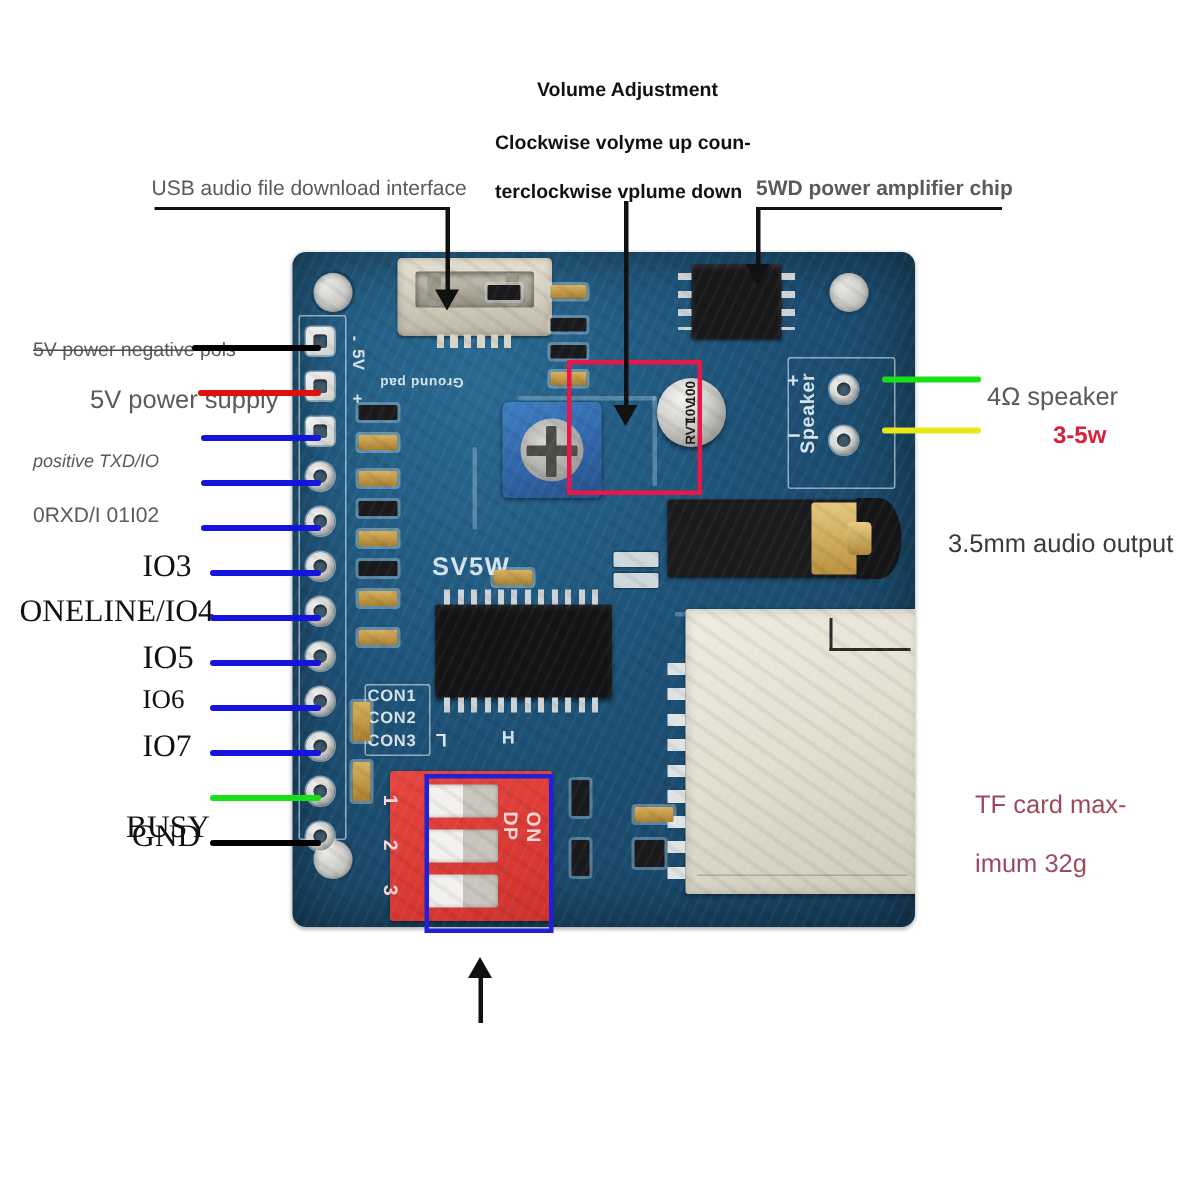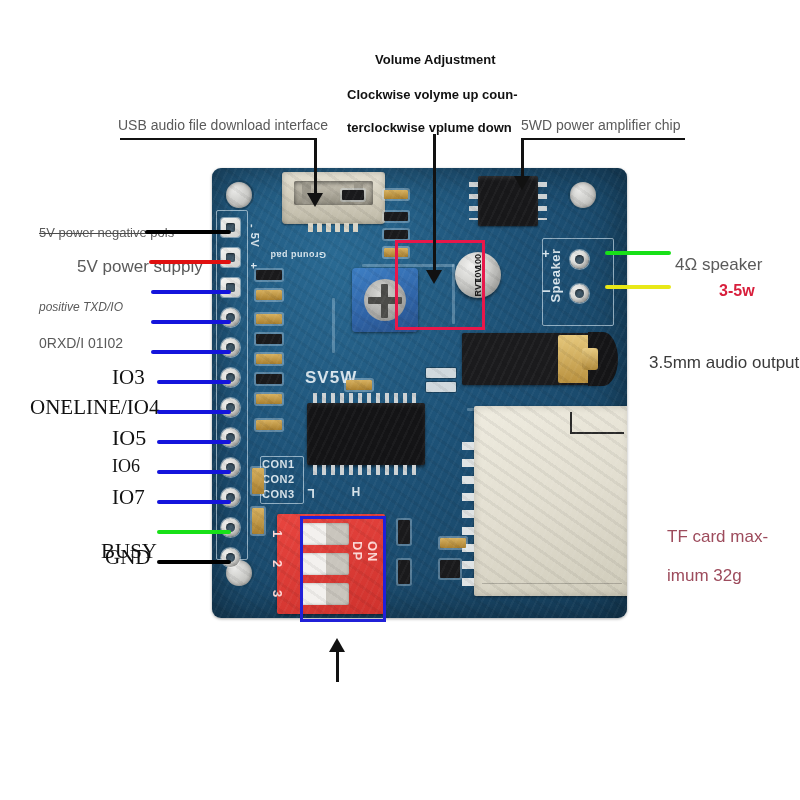--- a/index.html
+++ b/index.html
@@ -1,19 +1,19 @@
 <!DOCTYPE html>
 <html><head>
 <meta charset="utf-8">
 <style>
   html,body{margin:0;padding:0;background:#ffffff;}
   body{width:800px;height:800px;position:relative;overflow:hidden;
        font-family:"Liberation Sans",sans-serif;color:#111;}
 
-  .stage{position:absolute;left:17px;top:0;width:784px;height:800px;}
+  .stage{position:absolute;left:0;top:0;width:784px;height:800px;}
 
   
   .anno{position:absolute;white-space:nowrap;line-height:1;}
   .anno-grey{color:#5a5a5a;}
   .anno-black{color:#111;}
   .anno-bold{font-weight:bold;color:#111;}
   .anno-red{color:#d81f3c;font-weight:bold;}
   .anno-maroon{color:#9d4b5c;}
 
   
@@ -282,21 +282,21 @@
   <div class="anno anno-bold" style="left:330px;top:121px;font-size:13px;">terclockwise vplume down</div>
 
   <div class="vline" style="left:416px;top:134px;height:140px;"></div>
   <div class="arrow-down" style="left:409px;top:270px;"></div>
 
   <div class="anno anno-grey" style="left:101px;top:118px;font-size:14px;">USB audio file download interface</div>
   <div class="hline" style="left:103px;top:138px;width:196px;"></div>
   <div class="vline" style="left:297px;top:138px;height:60px;"></div>
   <div class="arrow-down" style="left:290px;top:193px;"></div>
 
-  <div class="anno anno-grey" style="left:504px;top:118px;font-size:14px;">5WD power amplifier chip</div>
+  <div class="anno anno-grey" style="left:504px;top:118px;font-size:14px;font-weight:bold;">5WD power amplifier chip</div>
   <div class="hline" style="left:504px;top:138px;width:164px;"></div>
   <div class="vline" style="left:504px;top:138px;height:44px;"></div>
   <div class="arrow-down" style="left:497px;top:176px;"></div>
 
   <div class="anno anno-grey" style="left:22px;top:226px;font-size:13px;text-decoration:line-through;
               text-decoration-color:#4a4a4a;text-decoration-thickness:1px;">5V power negative pols</div>
   <div class="wire" style="left:128px;top:230px;width:86px;background:#000000;"></div>
 
   <div class="anno anno-grey" style="left:22px;top:258px;font-size:17px;margin-left:38px;">5V power supply</div>
   <div class="wire" style="left:132px;top:260px;width:82px;background:#e01010;"></div>

